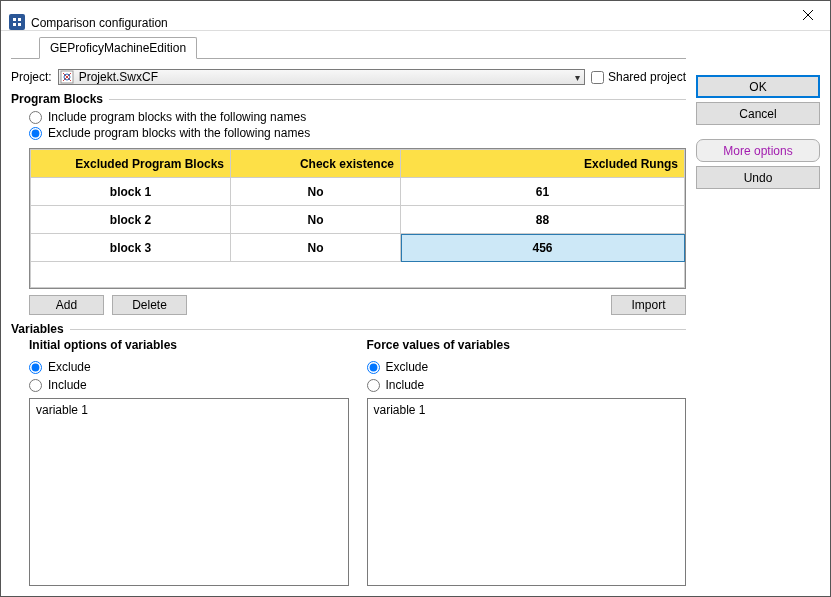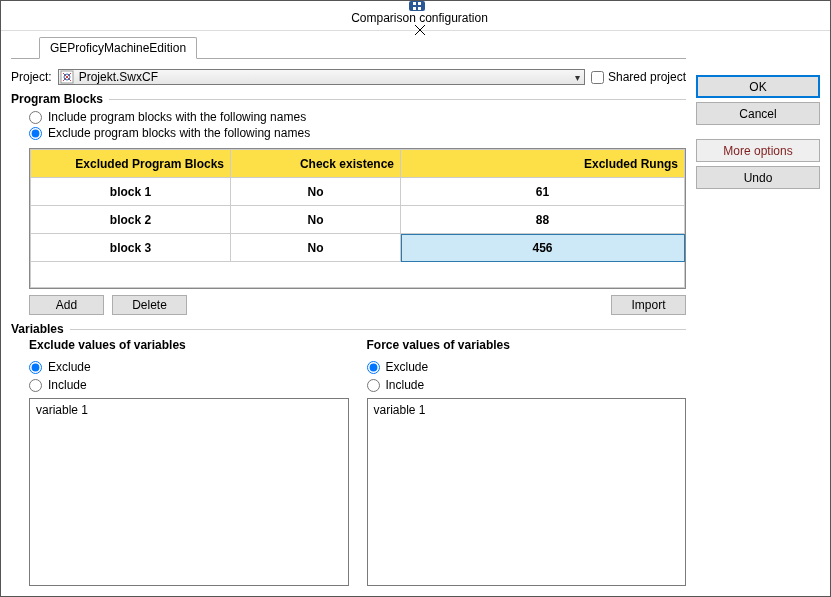--- a/index.html
+++ b/index.html
@@ -18,24 +18,23 @@
     height: 597px;
     border: 1px solid #555;
     background: #fff;
     display: flex;
     flex-direction: column;
   }
   .titlebar {
     height: 30px;
     background: #fff;
     display: flex;
-    align-items: center;
+    align-items: flex-end;
     padding: 0 0 0 8px;
     border-bottom: 1px solid #ddd;
-    flex-direction: column;
   }
   .titlebar .app-icon {
     width: 16px; height: 16px;
     background: #2b5797;
     display: inline-flex;
     align-items: center; justify-content: center;
     margin-right: 6px;
     border-radius: 2px;
   }
   .titlebar .app-icon svg { width: 10px; height: 10px; }
@@ -189,23 +188,24 @@
     background: #e1e1e1;
     border: 1px solid #adadad;
     font: inherit;
     cursor: pointer;
   }
   .sidebtn.primary {
     border: 2px solid #0078d7;
     background: #e1e1e1;
   }
   .sidebtn:disabled {
-    color: #7f1d1d;
+    color: #a21caf;
     background: #efefef;
     cursor: default;
+    border-radius: 7px;
   }
   .side-gap { height: 6px; }
 </style>
 </head>
 <body>
 
 <div class="window">
 
   <div class="titlebar">
     <span class="app-icon">
@@ -307,21 +307,21 @@
           <span class="spacer"></span>
           <button class="std">Import</button>
         </div>
       </div>
 
       <div class="group" style="flex:1; display:flex; flex-direction:column;">
         <span class="legend">Variables</span>
 
         <div class="vars-row" style="flex:1;">
           <div class="vars-col">
-            <span class="subhead">Exclude values of variables</span>
+            <span class="subhead">Initial options of variables</span>
             <label class="radio-line" style="margin-left:0">
               <input type="radio" name="ivmode" checked="" style="">
               <span>Exclude</span>
             </label>
             <label class="radio-line" style="margin-left:0;margin-bottom:6px">
               <input type="radio" name="ivmode" style="">
               <span>Include</span>
             </label>
             <div class="listbox">
               <div>variable 1</div>

